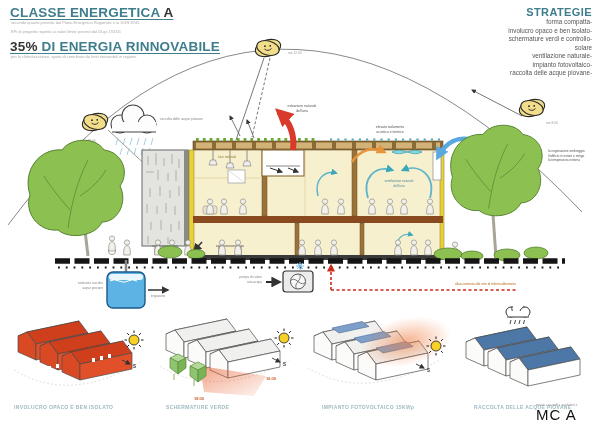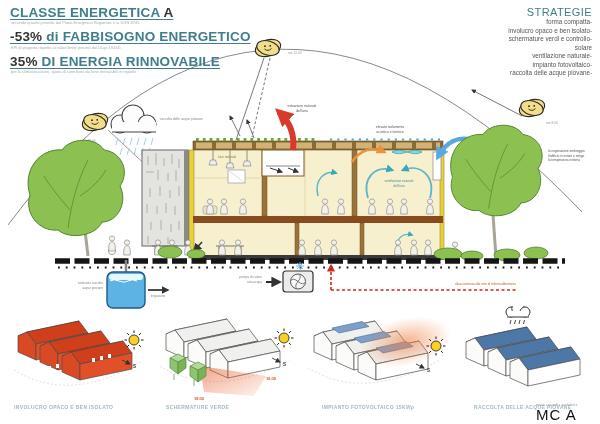--- a/index.html
+++ b/index.html
@@ -1,27 +1,27 @@
 <!DOCTYPE html>
 <html><head>
 <meta charset="utf-8">
 <style>
   html,body{margin:0;padding:0;background:#fff;}
   .poster{position:relative;width:600px;height:424px;background:#fff;overflow:hidden;
-          font-family:"Liberation Sans",sans-serif;border-radius:6px;}
+          font-family:"Liberation Sans",sans-serif;}
   .layer{position:absolute;left:0;top:0;}
   
   .hdr{position:absolute;left:10px;top:6px;z-index:5;line-height:1.05;}
   .hline{font-weight:bold;font-size:13.5px;letter-spacing:.2px;color:#3e7d8c;
          text-decoration:underline;text-underline-offset:2px;}
   .hline .dark{color:#333;}
   .hsub{font-size:4px;color:#aaa;margin:1px 0 5px 1px;text-decoration:none;}
   
   .strat{position:absolute;right:8px;top:6px;z-index:5;text-align:right;}
-  .strat .t{font-weight:normal;font-size:11px;color:#3e7d8c;letter-spacing:.4px;}
+  .strat .t{font-weight:bold;font-size:11px;color:#3e7d8c;letter-spacing:.4px;}
   .strat .it{font-size:6.3px;color:#555;line-height:1.35;}
   
   .dlab{position:absolute;z-index:6;font-size:5px;font-weight:bold;color:#9fb9c1;
         letter-spacing:.35px;}
   
   .logo{position:absolute;right:8px;bottom:2px;z-index:6;text-align:left;width:56px;}
   .logo .sm{font-size:3px;color:#888;letter-spacing:.3px;}
   .logo .mn{font-size:15px;font-weight:normal;color:#111;letter-spacing:1px;line-height:1;}
   svg text{font-family:"Liberation Sans",sans-serif;}
 </style>
@@ -316,24 +316,20 @@
     <text x="548" y="156.5" font-size="3.2" fill="#555">l'edificio in estate e mitiga</text>
     <text x="548" y="161" font-size="3.2" fill="#555">la temperatura esterna</text>
   </svg>
 
   <div class="hdr">
     <div class="hline">
       <span>CLASSE ENERGETICA</span>
       <span class="dark">A</span>
     </div>
     <div class="hsub">secondo quanto previsto dal Piano Energetico Regionale e la DGR 8745</div>
-    <div class="hline">
-      <span class="dark">-53%</span>
-      <span>di FABBISOGNO ENERGETICO</span>
-    </div>
     <div class="hsub">EPi di progetto rispetto ai valori limite previsti dal DLgs 192/05</div>
     <div class="hline">
       <span class="dark">35%</span>
       <span>DI ENERGIA RINNOVABILE</span>
     </div>
     <div class="hsub">per la climatizzazione, quota di contributo da fonti rinnovabili in regione</div>
   </div>
 
   <div class="strat">
     <div class="t">STRATEGIE</div>

